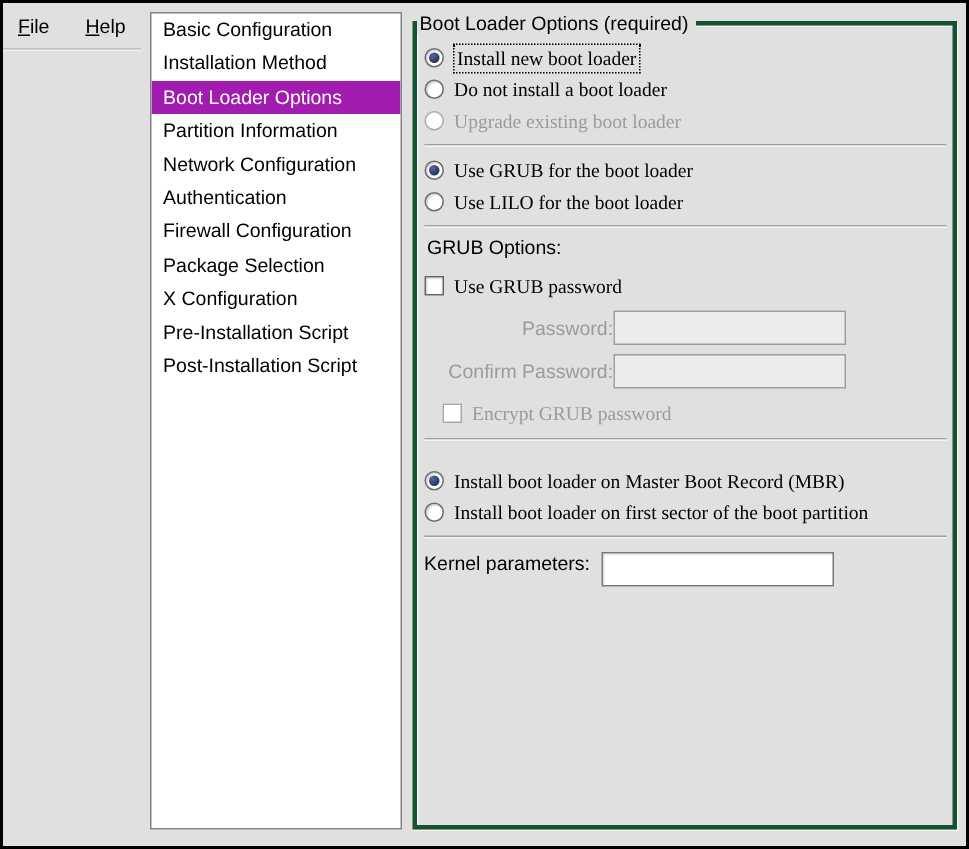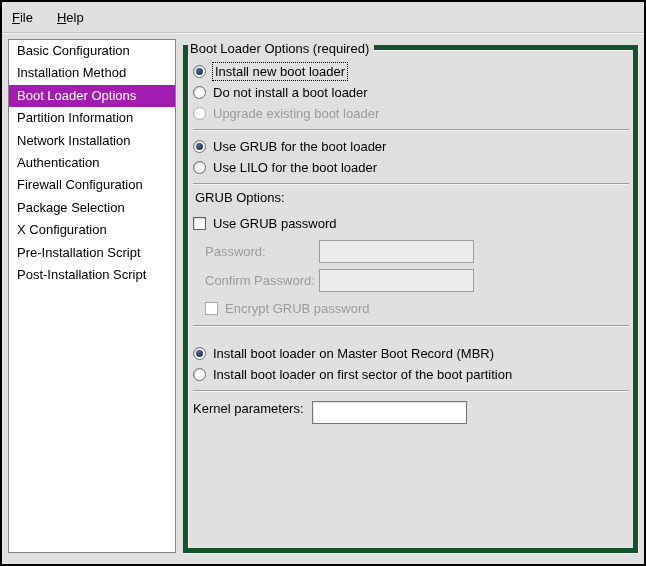--- a/index.html
+++ b/index.html
@@ -1,49 +1,49 @@
 <!DOCTYPE html>
 <html><head>
 <meta charset="utf-8">
 <style>
   html,body { margin:0; padding:0; background:#555; }
   .window {
     width:646px; height:566px; box-sizing:border-box;
     border:2px solid #000; background:#e0e0e0;
     font-family:"Liberation Sans", sans-serif; font-size:13px; color:#000;
-    display:flex; flex-direction:column; overflow:hidden;
+    display:flex; flex-direction:row; overflow:hidden;
   }
   
   .menubar {
     height:30px; flex:none; display:flex; align-items:center;
     padding:0 4px; gap:12px;
     border-bottom:1px solid #c2c2c2; box-shadow:0 1px 0 #f4f4f4;
   }
   .menu-item { display:inline-block; padding:3px 6px; cursor:default; }
   .menu-item::first-letter { text-decoration:underline; }
   
   .content { flex:1; display:flex; gap:7px; padding:6px 6px 11px 6px; min-height:0; }
   .sidebar {
     width:168px; flex:none; background:#fff;
     border:1px solid #848484; box-sizing:border-box; overflow:hidden;
   }
   .side-item { height:22.4px; line-height:22.4px; padding-left:8px; white-space:nowrap; cursor:default; }
   .side-item.selected { background:#a21caf; color:#fff; }
   .main { flex:1; position:relative; }
   .frame {
     position:absolute; left:0; right:0; top:6px; bottom:0;
-    border:5px solid #14532d; box-shadow:inset 1px 1px 0 #f5f5f5, 1px 1px 0 #f5f5f5;
+    border:3px solid #14532d; box-shadow:inset 1px 1px 0 #f5f5f5, 1px 1px 0 #f5f5f5;
     padding:11px 4px 0 5px; box-sizing:border-box;
   }
   .frame-title {
     position:absolute; top:-9px; left:0; background:#e0e0e0;
     padding:0 5px 0 2px; white-space:nowrap;
   }
   
-  .opt-row { display:flex; align-items:center; gap:7px; height:21px; cursor:default; }
+  .opt-row { display:flex; align-items:center; gap:7px; height:21px; cursor:default;font-family:Liberation Serif, serif; }
   .radio {
     width:13px; height:13px; flex:none; box-sizing:border-box;
     border:1px solid #6d6d6d; border-radius:50%; background:#fff; position:relative;
     box-shadow:inset 1px 1px 1px rgba(0,0,0,.18);
   }
   .radio.checked::after {
     content:""; position:absolute; left:2px; top:2px; right:2px; bottom:2px;
     border-radius:50%;
     background:radial-gradient(circle at 35% 30%, #56669c 0%, #2c3766 65%, #1f2749 100%);
   }
@@ -52,21 +52,21 @@
     width:13px; height:13px; flex:none; box-sizing:border-box;
     border:1px solid #636363; background:#fff;
     box-shadow:inset 1px 1px 1px rgba(0,0,0,.15);
   }
   .checkbox.disabled { border-color:#a8a8a8; box-shadow:none; }
   .focused-label { outline:1px dotted #000; padding:1px 2px; }
   .dim { color:#9b9b9b; }
   .sep { height:0; border-top:1px solid #9e9e9e; border-bottom:1px solid #f5f5f5; margin:5px 0; }
   .section-label { margin:4px 0 5px 2px; height:18px; }
   .pw-row { display:flex; align-items:center; margin:5px 0 0 12px; height:24px; }
-  .pw-row label { width:114px; flex:none; }
+  .pw-row label { width:114px; flex:none;text-align:right; }
   .entry {
     width:155px; height:23px; box-sizing:border-box; padding:0 3px;
     font-family:"Liberation Sans", sans-serif; font-size:13px;
     background:#fff; border:1px solid #777; border-radius:0;
     box-shadow:inset 1px 1px 1px rgba(0,0,0,.12);
   }
   .entry:disabled { background:#ececec; border-color:#9e9e9e; box-shadow:none; }
   .encrypt-row { margin:6px 0 0 12px; }
   .kernel-row { display:flex; align-items:flex-start; gap:8px; margin-top:9px; height:24px; }
   .mt4 { margin-top:16px; } .mt6 { margin-top:6px; }
@@ -81,21 +81,21 @@
     <span class="menu-item">Help</span>
   </div>
 
   <div class="content">
 
     <div class="sidebar">
       <div class="side-item">Basic Configuration</div>
       <div class="side-item">Installation Method</div>
       <div class="side-item selected">Boot Loader Options</div>
       <div class="side-item">Partition Information</div>
-      <div class="side-item">Network Installation</div>
+      <div class="side-item">Network Configuration</div>
       <div class="side-item">Authentication</div>
       <div class="side-item">Firewall Configuration</div>
       <div class="side-item">Package Selection</div>
       <div class="side-item">X Configuration</div>
       <div class="side-item">Pre-Installation Script</div>
       <div class="side-item">Post-Installation Script</div>
     </div>
 
     <div class="main">
       <div class="frame">

